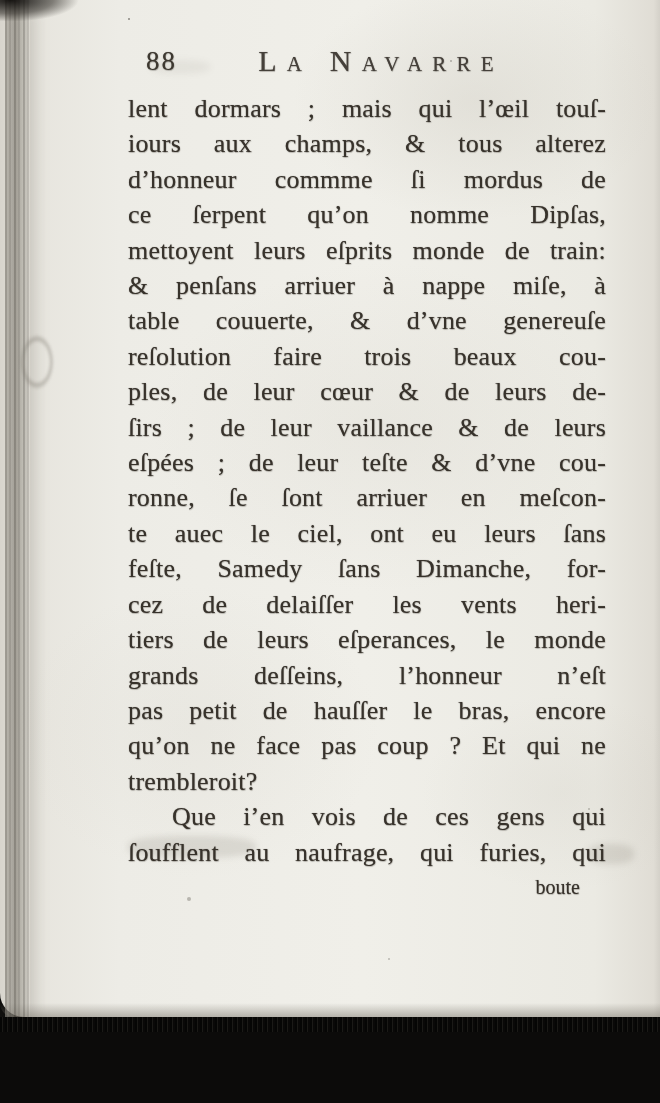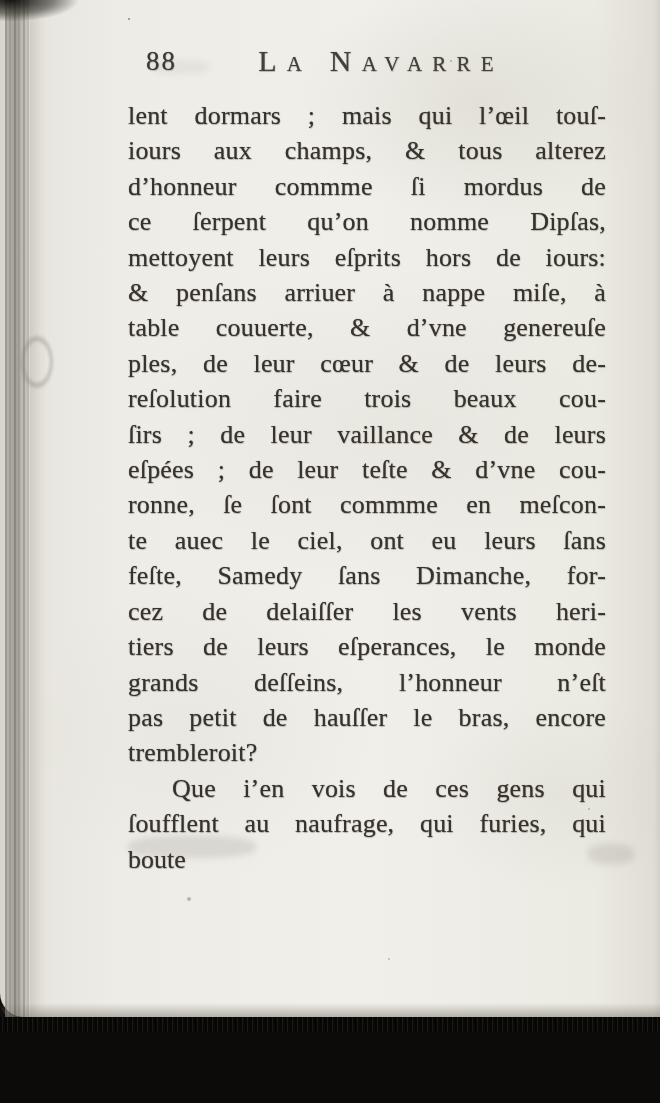--- a/index.html
+++ b/index.html
@@ -68,30 +68,30 @@
   }
   .header{position:relative;height:42px;}
   .pagenum{
     position:absolute;left:18px;top:2px;
     font-size:27px;letter-spacing:2px;color:#3d3830;
   }
   .title{
     position:absolute;left:2px;right:0;top:0;text-align:center;text-indent:26px;
     font-variant:small-caps;font-size:30px;letter-spacing:0.34em;color:#45403a;
   }
-  .bodytext{margin-top:12px;}
+  .bodytext{margin-top:5px;}
   .line{
     font-size:26px;line-height:35.4px;white-space:normal;
     text-align:justify;text-align-last:justify;
     letter-spacing:0.2px;
   }
   .line.align-left{text-align:right;text-align-last:left;}
   .line.align-justify-indent{text-indent:44px;}
   .catchword-row{
-    font-size:26px;line-height:35.4px;text-align:left;padding-right:26px;
+    font-size:20px;line-height:35.4px;text-align:right;padding-right:26px;
   }
 </style>
 </head>
 <body>
 
 <div class="scan">
   <div class="paper"></div>
   <div class="gutter"></div>
   <div class="gutter-corner-top"></div>
   <div class="cord-bump"></div>
@@ -104,34 +104,35 @@
   <div class="content">
     <div class="header">
       <span class="pagenum">88</span>
       <span class="title">La Navarre</span>
     </div>
     <div class="bodytext">
         <div class="line align-justify">lent dormars ; mais qui l’œil touſ-</div>
         <div class="line align-justify">iours aux champs, &amp; tous alterez</div>
         <div class="line align-justify">d’honneur commme ſi mordus de</div>
         <div class="line align-justify">ce ſerpent qu’on nomme Dipſas,</div>
-        <div class="line align-justify">mettoyent leurs eſprits hors de iours:</div>
+        <div class="line align-justify">mettoyent leurs eſprits monde de train:</div>
         <div class="line align-justify">&amp; penſans arriuer à nappe miſe, à</div>
         <div class="line align-justify">table couuerte, &amp; d’vne genereuſe</div>
+        <div class="line align-justify">reſolution faire trois beaux cou-</div>
         <div class="line align-justify">ples, de leur cœur &amp; de leurs de-</div>
-        <div class="line align-justify">reſolution faire trois beaux cou-</div>
         <div class="line align-justify">ſirs ; de leur vaillance &amp; de leurs</div>
         <div class="line align-justify">eſpées ; de leur teſte &amp; d’vne cou-</div>
-        <div class="line align-justify">ronne, ſe ſont commme en meſcon-</div>
+        <div class="line align-justify">ronne, ſe ſont arriuer en meſcon-</div>
         <div class="line align-justify">te auec le ciel, ont eu leurs ſans</div>
         <div class="line align-justify">feſte, Samedy ſans Dimanche, for-</div>
         <div class="line align-justify">cez de delaiſſer les vents heri-</div>
         <div class="line align-justify">tiers de leurs eſperances, le monde</div>
         <div class="line align-justify">grands deſſeins, l’honneur n’eſt</div>
         <div class="line align-justify">pas petit de hauſſer le bras, encore</div>
+        <div class="line align-justify">qu’on ne face pas coup ? Et qui ne</div>
         <div class="line align-left">trembleroit?</div>
         <div class="line align-justify-indent">Que i’en vois de ces gens qui</div>
         <div class="line align-justify">ſoufflent au naufrage, qui furies, qui</div>
       </div>
     <div class="catchword-row">
       <span>boute</span>
     </div>
   </div>
 </div>
 

